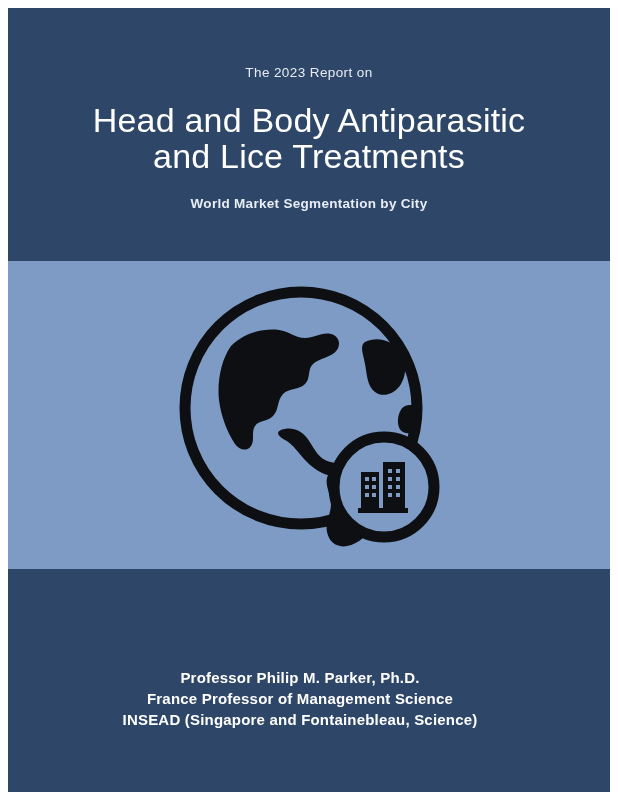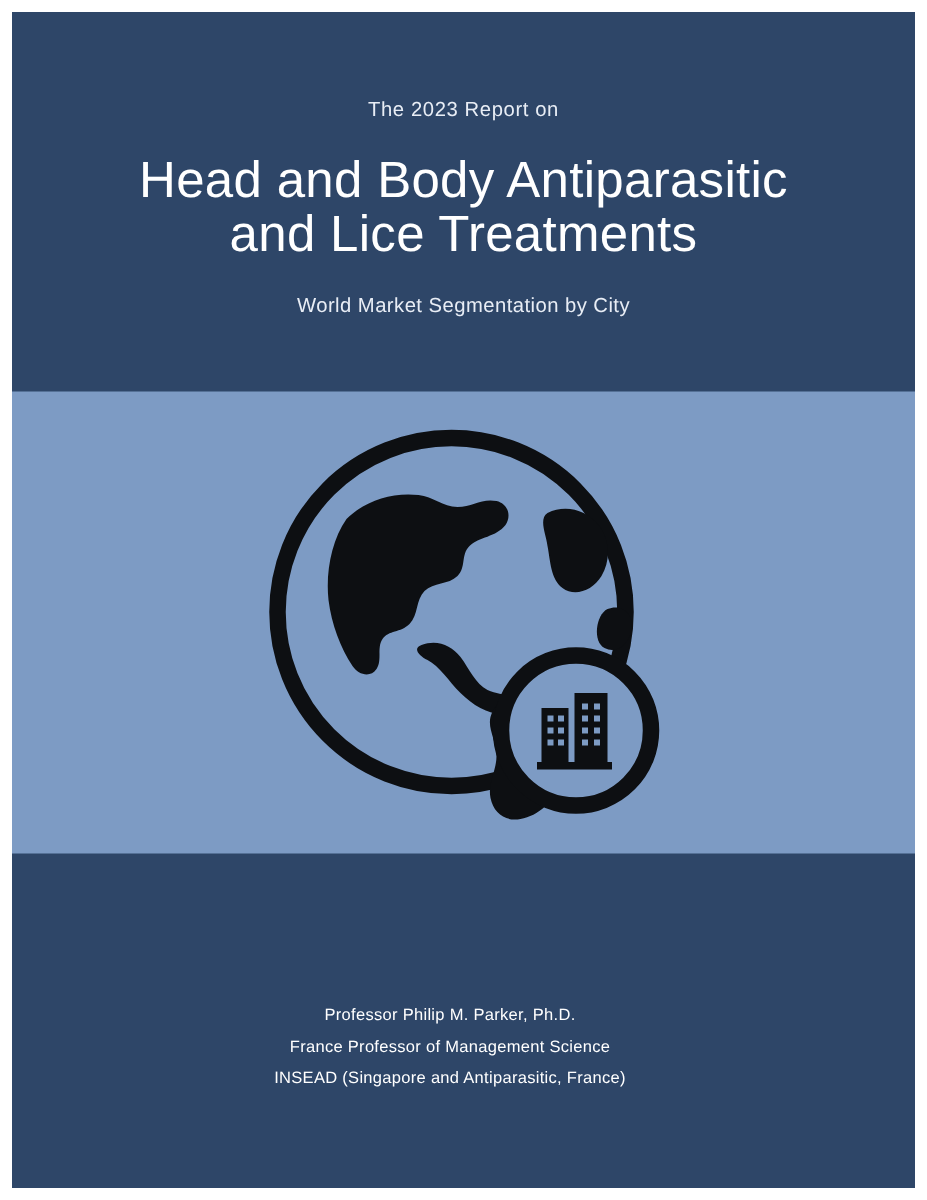--- a/index.html
+++ b/index.html
@@ -47,21 +47,21 @@
     line-height: 36px;
     font-weight: 400;
     color: #ffffff;
     padding: 0 52px;
     letter-spacing: 0.2px;
   }
   .sub-title {
     margin-top: 22px;
     font-size: 13.5px;
     color: #e8edf5;
-    font-weight: 400;
+    font-weight: 700;
     letter-spacing: 0.3px;
   }
   .band {
     position: absolute;
     left: 0;
     width: 602px;
     height: 308px;
     top: 253px;
     background: #7d9bc4;
   }
@@ -79,23 +79,23 @@
     position: absolute;
     left: 0;
     bottom: 62px;
     width: 602px;
     text-align: center;
     color: #ffffff;
     padding-right: 46px;
     box-sizing: border-box;
   }
   .author-block div {
-    font-size: 11px;
+    font-size: 15px;
     line-height: 21px;
-    font-weight: 400;
+    font-weight: 700;
     letter-spacing: 0.2px;
     padding-left: 28px;
   }
 </style>
 </head>
 <body>
 
 <div class="page">
   <div class="cover">
 
@@ -153,17 +153,17 @@
             <rect x="219" y="213" width="4" height="4"></rect>
             <rect x="227" y="213" width="4" height="4"></rect>
           </g>
         </g>
       </svg>
     </div>
 
     <div class="author-block">
       <div>Professor Philip M. Parker, Ph.D.</div>
       <div>France Professor of Management Science</div>
-      <div>INSEAD (Singapore and Antiparasitic, France)</div>
+      <div>INSEAD (Singapore and Fontainebleau, Science)</div>
     </div>
 
   </div>
 </div>
 
 </body></html>

